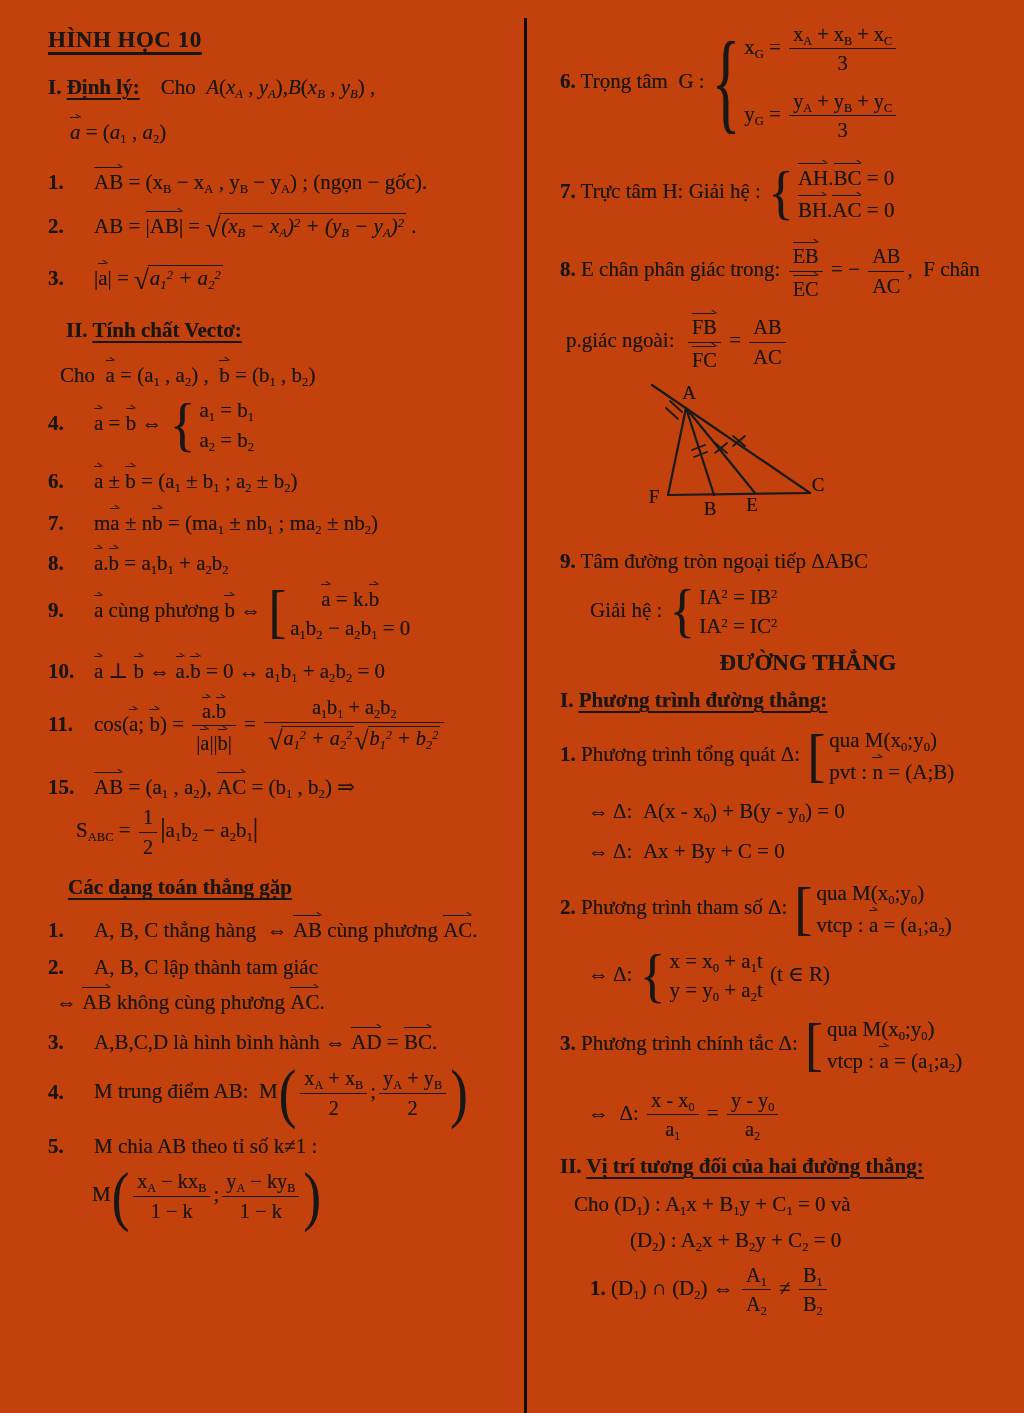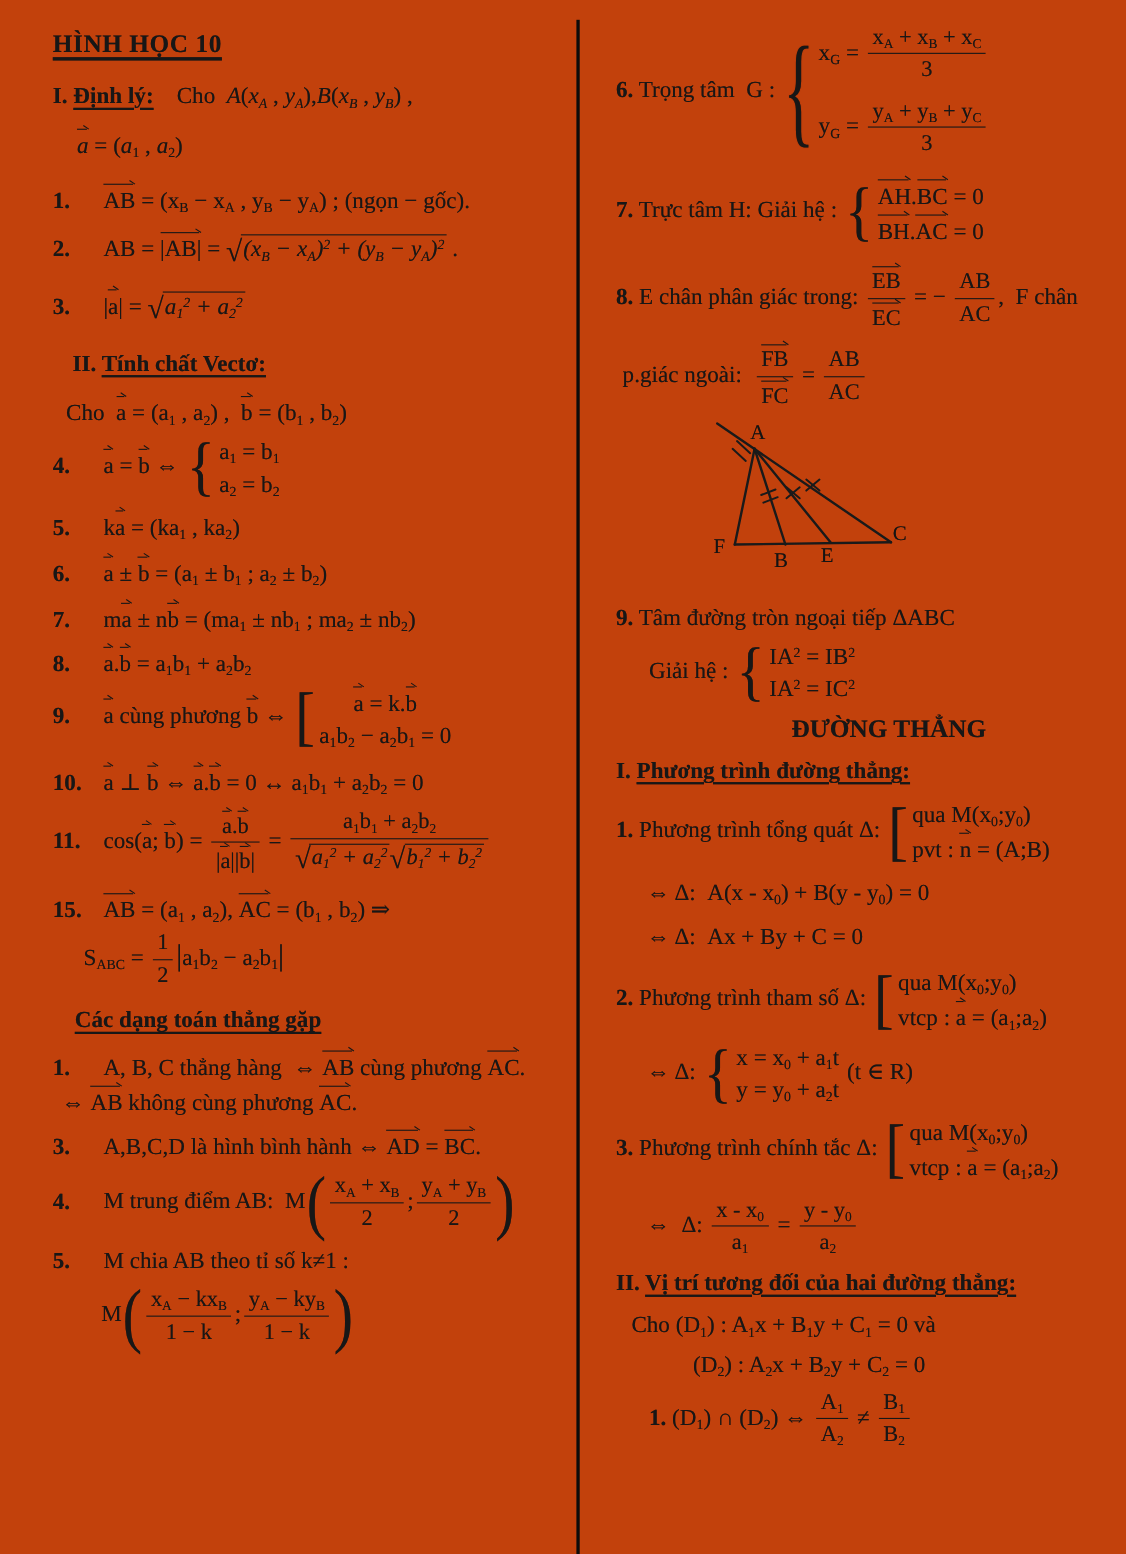--- a/index.html
+++ b/index.html
@@ -60,37 +60,37 @@
     <div class="line" style="margin-top:16px"><span class="no">3.</span>|<span class="v">a</span>| = <span class="sq"><span class="rd">√</span><span class="br">a<sub>1</sub><sup>2</sup> + a<sub>2</sub><sup>2</sup></span></span></div>
     <div class="line" style="margin-top:20px;padding-left:18px"><b>II. <u>Tính chất Vectơ:</u></b></div>
     <div class="line" style="margin-top:12px;padding-left:12px">Cho &nbsp;<span class="v">a</span> = (a<sub>1</sub> , a<sub>2</sub>) , &nbsp;<span class="v">b</span> = (b<sub>1</sub> , b<sub>2</sub>)</div>
     <div class="line" style="margin-top:8px"><span class="no">4.</span><span class="v">a</span> = <span class="v">b</span> ⇔ <span class="cs">
           <span class="be">{</span>
           <span class="rw">
             <span>a<sub>1</sub> = b<sub>1</sub></span>
             <span>a<sub>2</sub> = b<sub>2</sub></span>
           </span>
         </span></div>
-    <div class="line" style="margin-top:10px"><span class="no">5.</span>k<span class="v">a</span> = (ka<sub>1</sub> , ka<sub>2</sub>)</div>
     <div class="line" style="margin-top:12px"><span class="no">6.</span><span class="v">a</span> ± <span class="v">b</span> = (a<sub>1</sub> ± b<sub>1</sub> ; a<sub>2</sub> ± b<sub>2</sub>)</div>
     <div class="line" style="margin-top:12px"><span class="no">7.</span>m<span class="v">a</span> ± n<span class="v">b</span> = (ma<sub>1</sub> ± nb<sub>1</sub> ; ma<sub>2</sub> ± nb<sub>2</sub>)</div>
     <div class="line" style="margin-top:10px"><span class="no">8.</span><span class="v">a</span>.<span class="v">b</span> = a<sub>1</sub>b<sub>1</sub> + a<sub>2</sub>b<sub>2</sub></div>
     <div class="line" style="margin-top:6px"><span class="no">9.</span><span class="v">a</span> cùng phương <span class="v">b</span> ⇔ <span class="cs">
           <span class="be">[</span>
           <span class="rw c">
             <span><span class="v">a</span> = k.<span class="v">b</span></span>
             <span>a<sub>1</sub>b<sub>2</sub> − a<sub>2</sub>b<sub>1</sub> = 0</span>
           </span>
         </span></div>
     <div class="line" style="margin-top:14px"><span class="no">10.</span><span class="v">a</span> ⊥ <span class="v">b</span> ⇔ <span class="v">a</span>.<span class="v">b</span> = 0 ↔ a<sub>1</sub>b<sub>1</sub> + a<sub>2</sub>b<sub>2</sub> = 0</div>
     <div class="line" style="margin-top:8px"><span class="no">11.</span>cos(<span class="v">a</span>; <span class="v">b</span>) = <span class="fr"><span class="t"><span class="v">a</span>.<span class="v">b</span></span><span class="b">|<span class="v">a</span>||<span class="v">b</span>|</span></span> = <span class="fr"><span class="t">a<sub>1</sub>b<sub>1</sub> + a<sub>2</sub>b<sub>2</sub></span><span class="b"><span class="sq"><span class="rd">√</span><span class="br">a<sub>1</sub><sup>2</sup> + a<sub>2</sub><sup>2</sup></span></span><span class="sq"><span class="rd">√</span><span class="br">b<sub>1</sub><sup>2</sup> + b<sub>2</sub><sup>2</sup></span></span></span></span></div>
     <div class="line" style="margin-top:12px"><span class="no">15.</span><span class="v">AB</span> = (a<sub>1</sub> , a<sub>2</sub>), <span class="v">AC</span> = (b<sub>1</sub> , b<sub>2</sub>) ⇒</div>
     <div class="line" style="margin-top:2px;padding-left:28px">S<sub>ABC</sub> = <span class="fr"><span class="t">1</span><span class="b">2</span></span><span style="font-size:1.3em">|</span>a<sub>1</sub>b<sub>2</sub> − a<sub>2</sub>b<sub>1</sub><span style="font-size:1.3em">|</span></div>
     <div class="line" style="margin-top:12px;padding-left:20px"><b><u>Các dạng toán thẳng gặp</u></b></div>
     <div class="line" style="margin-top:10px"><span class="no">1.</span>A, B, C thẳng hàng &nbsp;⇔ <span class="v">AB</span> cùng phương <span class="v">AC</span>.</div>
+    <div class="line" style="margin-top:10px"><span class="no">2.</span>A, B, C lập thành tam giác</div>
     <div class="line" style="margin-top:2px;padding-left:8px">⇔ <span class="v">AB</span> không cùng phương <span class="v">AC</span>.</div>
     <div class="line" style="margin-top:10px"><span class="no">3.</span>A,B,C,D là hình bình hành ⇔ <span class="v">AD</span> = <span class="v">BC</span>.</div>
     <div class="line" style="margin-top:8px"><span class="no">4.</span>M trung điểm AB: &nbsp;M<span class="bp">(</span><span class="fr"><span class="t">x<sub>A</sub> + x<sub>B</sub></span><span class="b">2</span></span>;<span class="fr"><span class="t">y<sub>A</sub> + y<sub>B</sub></span><span class="b">2</span></span><span class="bp">)</span></div>
     <div class="line" style="margin-top:10px"><span class="no">5.</span>M chia AB theo tỉ số k≠1 :</div>
     <div class="line" style="margin-top:4px;padding-left:44px">M<span class="bp">(</span><span class="fr"><span class="t">x<sub>A</sub> − kx<sub>B</sub></span><span class="b">1 − k</span></span>;<span class="fr"><span class="t">y<sub>A</sub> − ky<sub>B</sub></span><span class="b">1 − k</span></span><span class="bp">)</span></div>
   </div>
 
   <div class="col right">
     <div class="line" style="margin-top:4px"><b>6.</b> Trọng tâm &nbsp;G : <span class="cs">
           <span class="be big">{</span>

